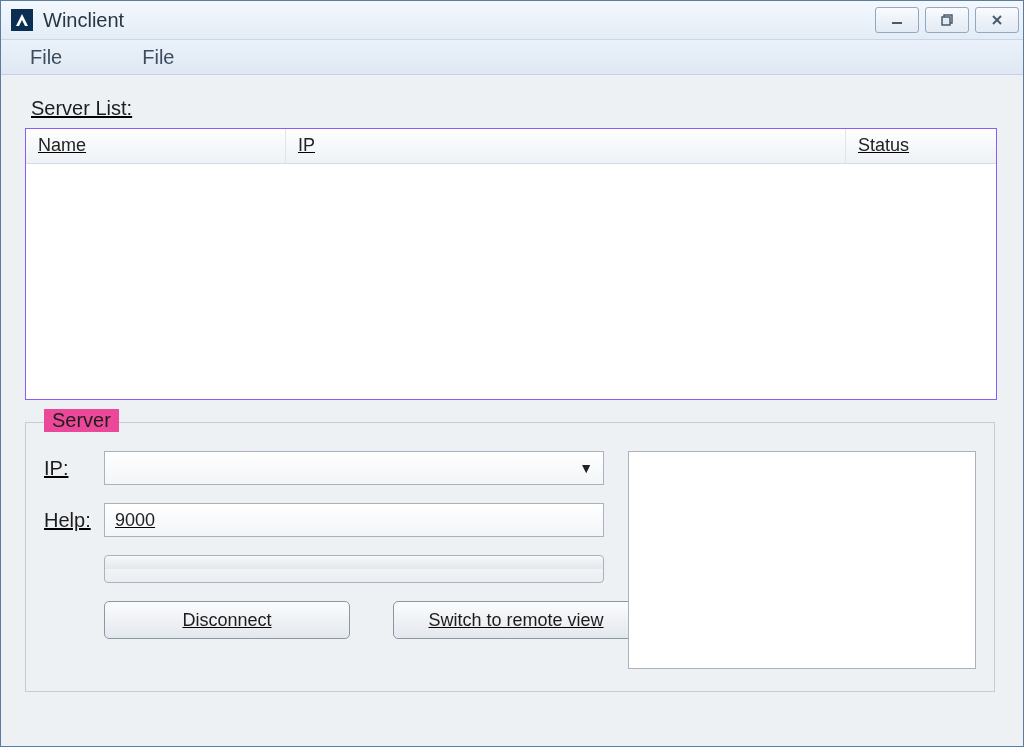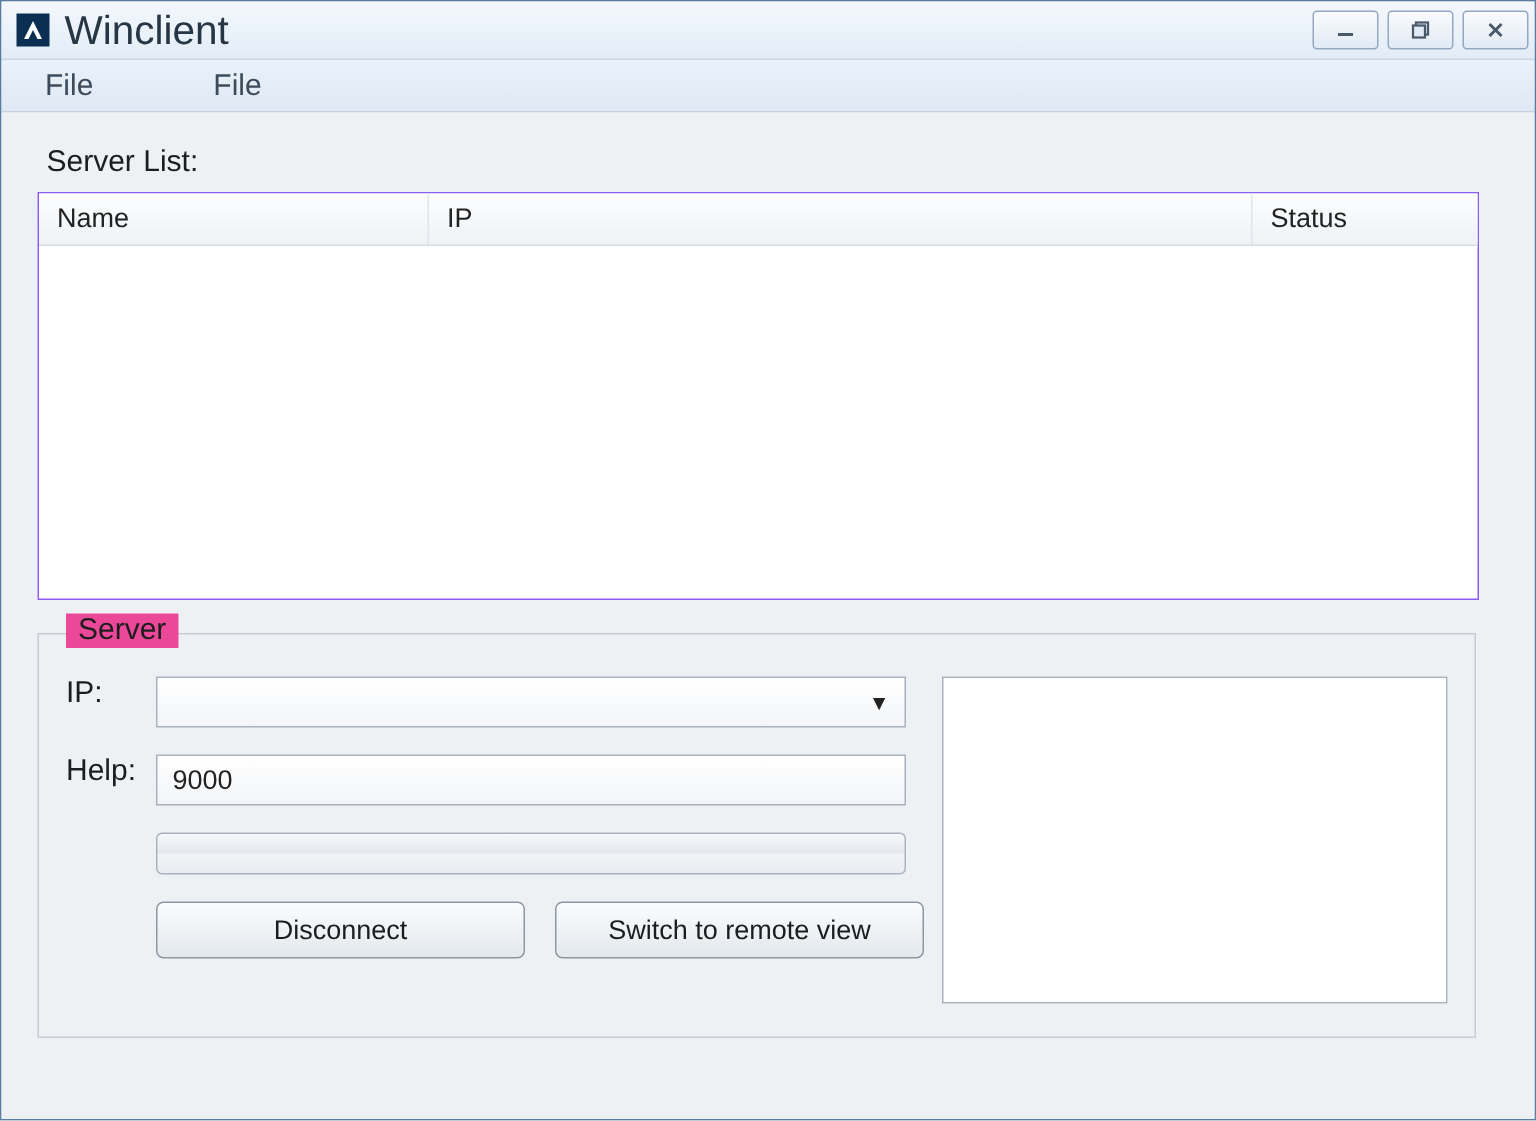--- a/index.html
+++ b/index.html
@@ -40,21 +40,21 @@
     display: flex;
     align-items: center;
     justify-content: center;
     color: #fff;
     font-weight: bold;
     font-size: 14px;
   }
   .titlebar .title {
     flex: 1;
     color: #273645;
-    font-size: 27px;
+    font-size: 20px;
   }
   .winbtns {
     display: flex;
     gap: 6px;
   }
   .winbtn {
     width: 42px;
     height: 24px;
     background: linear-gradient(#f9fbfe, #e2eaf4);
     border: 1px solid #93a8c0;
@@ -81,23 +81,24 @@
   }
   .menuitem {
     padding: 4px 10px;
     cursor: default;
   }
 
   
   .client {
     flex: 1;
     background: #eef1f4;
-    padding: 18px 39px 22px 24px;
+    padding: 18px 28px 22px 24px;
     box-sizing: border-box;
     overflow: hidden;
+    text-decoration: underline;
   }
 
   .label {
     color: #1d1d1d;
     font-size: 20px;
   }
 
   .serverlist-label {
     margin: 4px 0 8px 6px;
   }
@@ -151,20 +152,21 @@
 
   .col-left {
     width: 560px;
     display: flex;
     flex-direction: column;
     gap: 18px;
   }
 
   .field-row {
     display: flex;
+    align-items: center;
   }
   .field-row .flabel {
     width: 60px;
     font-size: 20px;
     color: #1d1d1d;
   }
   .combo, .textbox {
     flex: 1;
     height: 34px;
     border: 1px solid #a9b2bd;
@@ -198,21 +200,21 @@
     margin-left: 60px;
     height: 26px;
     border: 1px solid #a9b2bd;
     border-radius: 4px;
     background: linear-gradient(#f6f8fa 0%, #e4e9ee 48%, #f1f4f7 52%, #e9edf1 100%);
   }
 
   .btn-row {
     margin-left: 60px;
     display: flex;
-    gap: 20px;
+    gap: 43px;
   }
   .btn {
     height: 36px;
     min-width: 200px;
     border: 1px solid #8c97a3;
     border-radius: 5px;
     background: linear-gradient(#fbfcfd, #e3e8ed);
     display: flex;
     align-items: center;
     justify-content: center;

